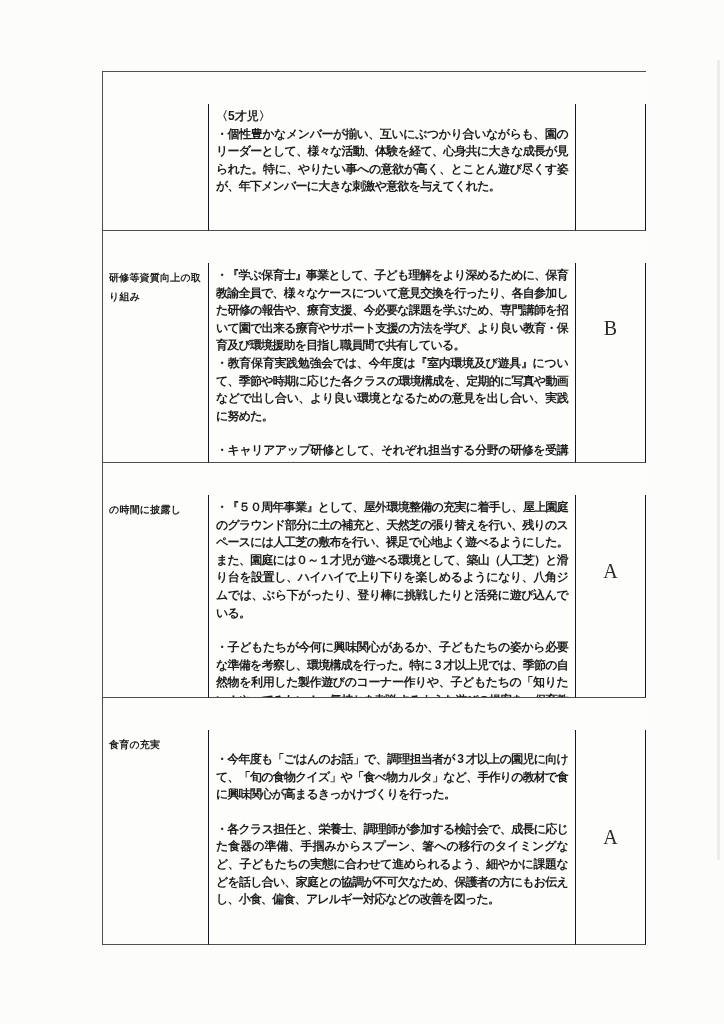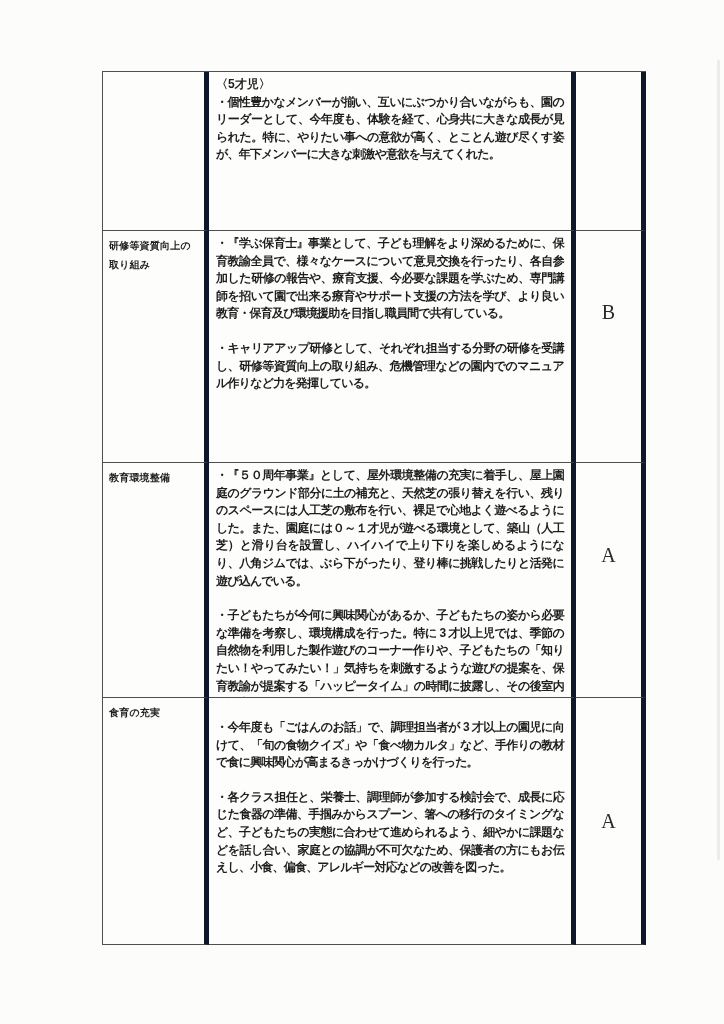--- a/index.html
+++ b/index.html
@@ -23,23 +23,24 @@
     width:543px;
     display:grid;
     grid-template-columns:106px 367px 70px;
     grid-template-rows:159px 232px 235px 247px;
     border-top:1px solid #4f4f4f;
     border-left:1px solid #4f4f4f;
     background:#fdfdfc;
   }
   .cell {
     box-sizing:border-box;
-    border-right:5px solid #0f172a;
+    border-right:1px solid #0f172a;
     border-bottom:1px solid #4f4f4f;
     overflow:hidden;
+    margin-top:32px;
   }
   .label-cell {
     padding:5px 5px 4px 6px;
     font-size:10px;
     font-weight:bold;
     line-height:19px;
     letter-spacing:0.2px;
   }
   .content-cell {
     padding:4px 7px 4px 7px;
@@ -67,39 +68,40 @@
 <body>
 
 <div class="page">
   <div class="scan-streak"></div>
 
   <div class="eval-table">
 
     <div class="cell label-cell"></div>
     <div class="cell content-cell">
       <p class="para heading">〈5才児〉</p>
-      <p class="para">・個性豊かなメンバーが揃い、互いにぶつかり合いながらも、園のリーダーとして、今年度も、体験を経て、心身共に大きな成長が見られた。特に、やりたい事への意欲が高く、とことん遊び尽くす姿が、年下メンバーに大きな刺激や意欲を与えてくれた。</p>
+      <p class="para">・個性豊かなメンバーが揃い、互いにぶつかり合いながらも、園のリーダーとして、様々な活動、体験を経て、心身共に大きな成長が見られた。特に、やりたい事への意欲が高く、とことん遊び尽くす姿が、年下メンバーに大きな刺激や意欲を与えてくれた。</p>
     </div>
     <div class="cell grade-cell">
       <span></span>
     </div>
 
     <div class="cell label-cell">
       <span>研修等資質向上の取り組み</span>
     </div>
     <div class="cell content-cell">
       <p class="para">・『学ぶ保育士』事業として、子ども理解をより深めるために、保育教諭全員で、様々なケースについて意見交換を行ったり、各自参加した研修の報告や、療育支援、今必要な課題を学ぶため、専門講師を招いて園で出来る療育やサポート支援の方法を学び、より良い教育・保育及び環境援助を目指し職員間で共有している。</p>
+      <p class="para">・教育保育実践勉強会では、今年度は『室内環境及び遊具』について、季節や時期に応じた各クラスの環境構成を、定期的に写真や動画などで出し合い、より良い環境となるための意見を出し合い、実践に努めた。</p>
       <p class="para gap">・キャリアアップ研修として、それぞれ担当する分野の研修を受講し、研修等資質向上の取り組み、危機管理などの園内でのマニュアル作りなど力を発揮している。</p>
     </div>
     <div class="cell grade-cell up-34">
       <span>B</span>
     </div>
 
     <div class="cell label-cell">
-      <span>教育環境整備</span>
+      <span>の時間に披露し</span>
     </div>
     <div class="cell content-cell">
       <p class="para">・『５０周年事業』として、屋外環境整備の充実に着手し、屋上園庭のグラウンド部分に土の補充と、天然芝の張り替えを行い、残りのスペースには人工芝の敷布を行い、裸足で心地よく遊べるようにした。また、園庭には０～１才児が遊べる環境として、築山（人工芝）と滑り台を設置し、ハイハイで上り下りを楽しめるようになり、八角ジムでは、ぶら下がったり、登り棒に挑戦したりと活発に遊び込んでいる。</p>
       <p class="para gap">・子どもたちが今何に興味関心があるか、子どもたちの姿から必要な準備を考察し、環境構成を行った。特に 3 才以上児では、季節の自然物を利用した製作遊びのコーナー作りや、子どもたちの「知りたい！やってみたい！」気持ちを刺激するような遊びの提案を、保育教諭が提案する「ハッピータイム」の時間に披露し、その後室内に設定して、自由に体験できるようにした。</p>
     </div>
     <div class="cell grade-cell up-25">
       <span>A</span>
     </div>
 
     <div class="cell label-cell">

